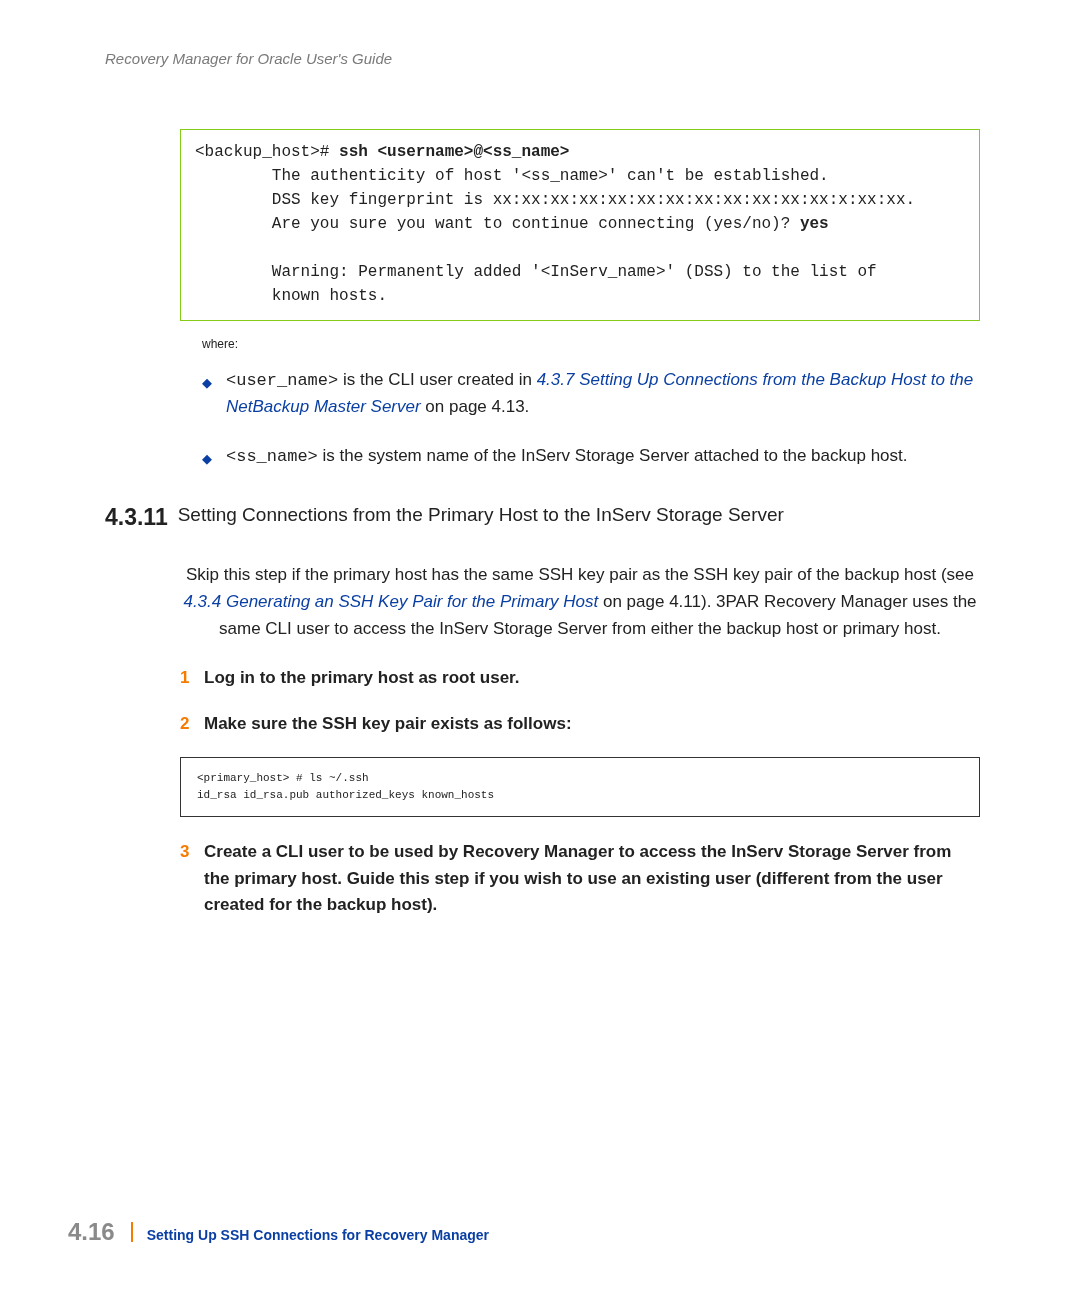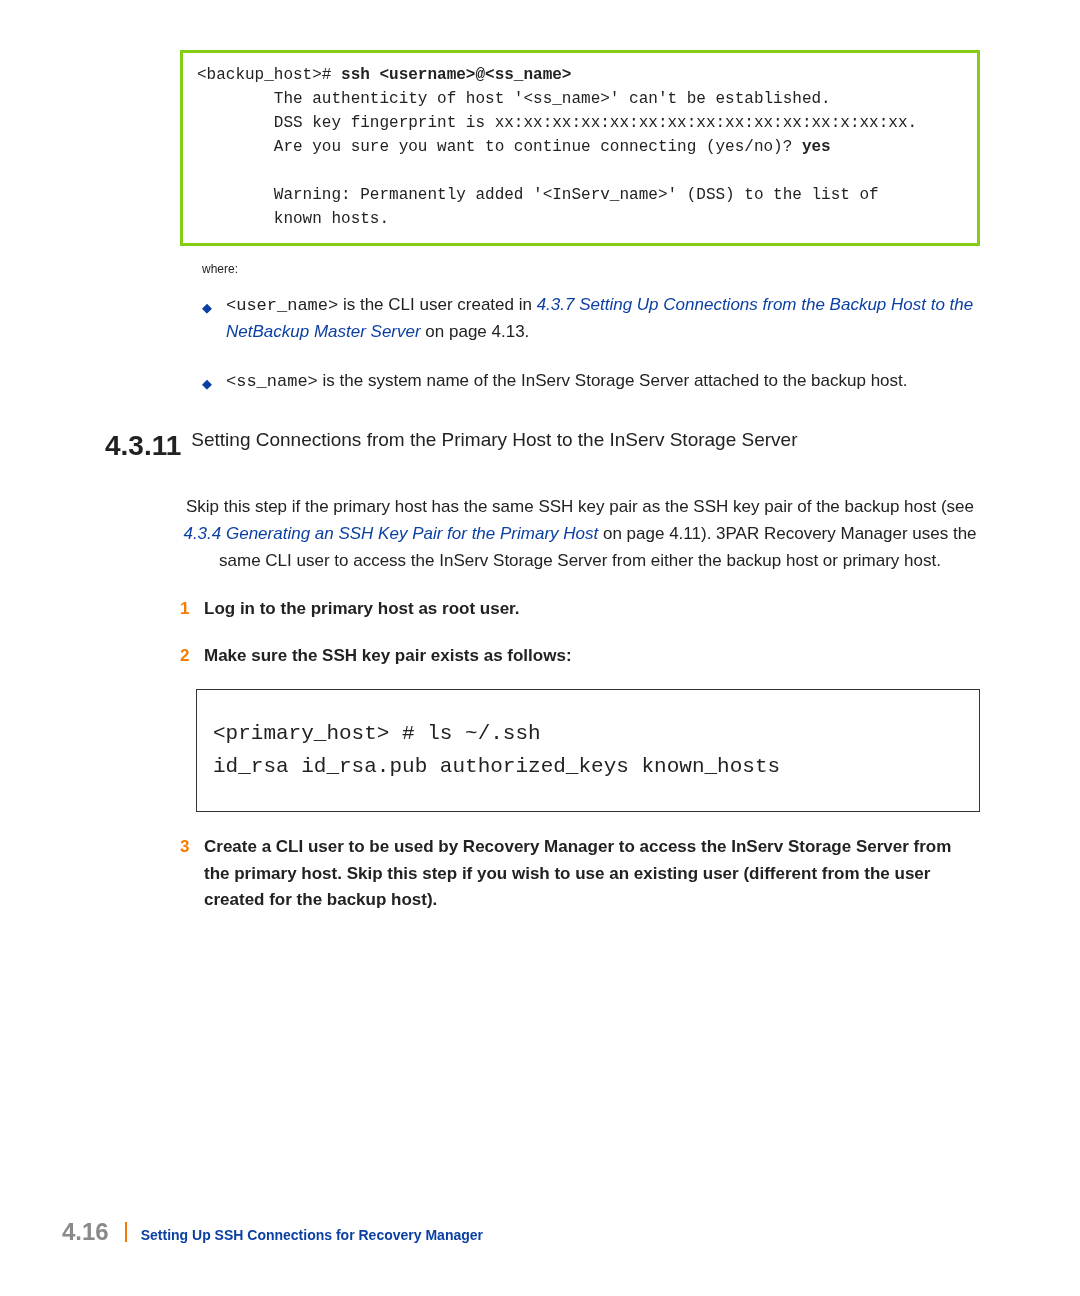--- a/index.html
+++ b/index.html
@@ -14,21 +14,21 @@
     .page { padding: 50px 100px 60px 105px; }
     .header-title {
       font-style: italic;
       font-size: 15px;
       color: #7a7a7a;
       font-weight: 400;
       margin-bottom: 62px;
     }
     .content { margin-left: 75px; }
     .code-box {
-      border: 3px solid #84cc16;
+      border: 1px solid #84cc16;
       padding: 10px 14px 12px 14px;
       font-family: "Courier New", monospace;
       font-size: 16px;
       line-height: 1.5;
       white-space: pre-wrap;
       margin-bottom: 16px;
     }
     .code-box .bold { font-weight: bold; }
     .where-label { font-size: 12px; margin: 12px 0 16px 22px; }
     .bullet-list { list-style: none; margin-left: 22px; }
@@ -49,21 +49,21 @@
     .link { color: #0a3fa3; font-style: italic; }
     .section-heading {
       display: flex;
       align-items: flex-start;
       margin-left: -75px;
       margin-top: 32px;
       margin-bottom: 28px;
     }
     .section-num {
       font-weight: bold;
-      font-size: 28px;
+      font-size: 23px;
       margin-right: 10px;
       line-height: 1.35;
     }
     .section-title {
       font-weight: normal;
       font-size: 19px;
       line-height: 1.35;
     }
     .para {
       font-size: 17px;
@@ -82,31 +82,31 @@
     .step-num {
       color: #f57c00;
       font-weight: bold;
       font-size: 17px;
       width: 24px;
       flex-shrink: 0;
     }
     .step-body { flex: 1; font-weight: bold; }
     .code-box2 {
       border: 1px solid #333;
-      padding: 28px 16px;
+      padding: 12px 16px;
       font-family: "Courier New", monospace;
-      font-size: 21px;
+      font-size: 11px;
       line-height: 1.55;
       white-space: pre-wrap;
-      margin: 0 0 22px 16px;
+      margin: 0 0 22px 0;
     }
     .footer {
       position: absolute;
       bottom: 50px;
-      left: 62px;
+      left: 68px;
       display: flex;
       align-items: baseline;
     }
     .page-num {
       font-size: 24px;
       font-weight: bold;
       color: #8a8a8a;
       margin-right: 16px;
     }
     .footer-sep {
@@ -119,20 +119,21 @@
       font-size: 14px;
       color: #0a3fa3;
       font-weight: bold;
       text-align: right;
     }
   </style>
 </head>
 <body>
 
 <div class="page">
+  <div class="header-title">Recovery Manager for Oracle User's Guide</div>
 
   <div class="content">
     <div class="code-box"><span>&lt;backup_host&gt;# </span><span class="bold">ssh &lt;username&gt;@&lt;ss_name&gt;</span>
 <span>        The authenticity of host '&lt;ss_name&gt;' can't be established.</span>
 <span>        DSS key fingerprint is xx:xx:xx:xx:xx:xx:xx:xx:xx:xx:xx:xx:x:xx:xx.</span>
 <span>        Are you sure you want to continue connecting (yes/no)? </span><span class="bold">yes</span>
 
 <span>        Warning: Permanently added '&lt;InServ_name&gt;' (DSS) to the list of</span>
 <span>        known hosts.</span></div>
 
@@ -167,21 +168,21 @@
         <span class="step-body">Make sure the SSH key pair exists as follows:</span>
       </li>
     </ol>
 
     <div class="code-box2">&lt;primary_host&gt; # ls ~/.ssh
 id_rsa id_rsa.pub authorized_keys known_hosts</div>
 
     <ol class="step-list">
       <li class="step-item">
         <span class="step-num">3</span>
-        <span class="step-body">Create a CLI user to be used by Recovery Manager to access the InServ Storage Server from the primary host. Skip this step if you wish to use an existing user (different from the user created for the backup host).</span>
+        <span class="step-body">Create a CLI user to be used by Recovery Manager to access the InServ Storage Server from the primary host. Guide this step if you wish to use an existing user (different from the user created for the backup host).</span>
       </li>
     </ol>
 
   </div>
 </div>
 
 <div class="footer">
   <span class="page-num">4.16</span>
   <span class="footer-sep"></span>
   <span class="footer-title">Setting Up SSH Connections for Recovery Manager</span>

